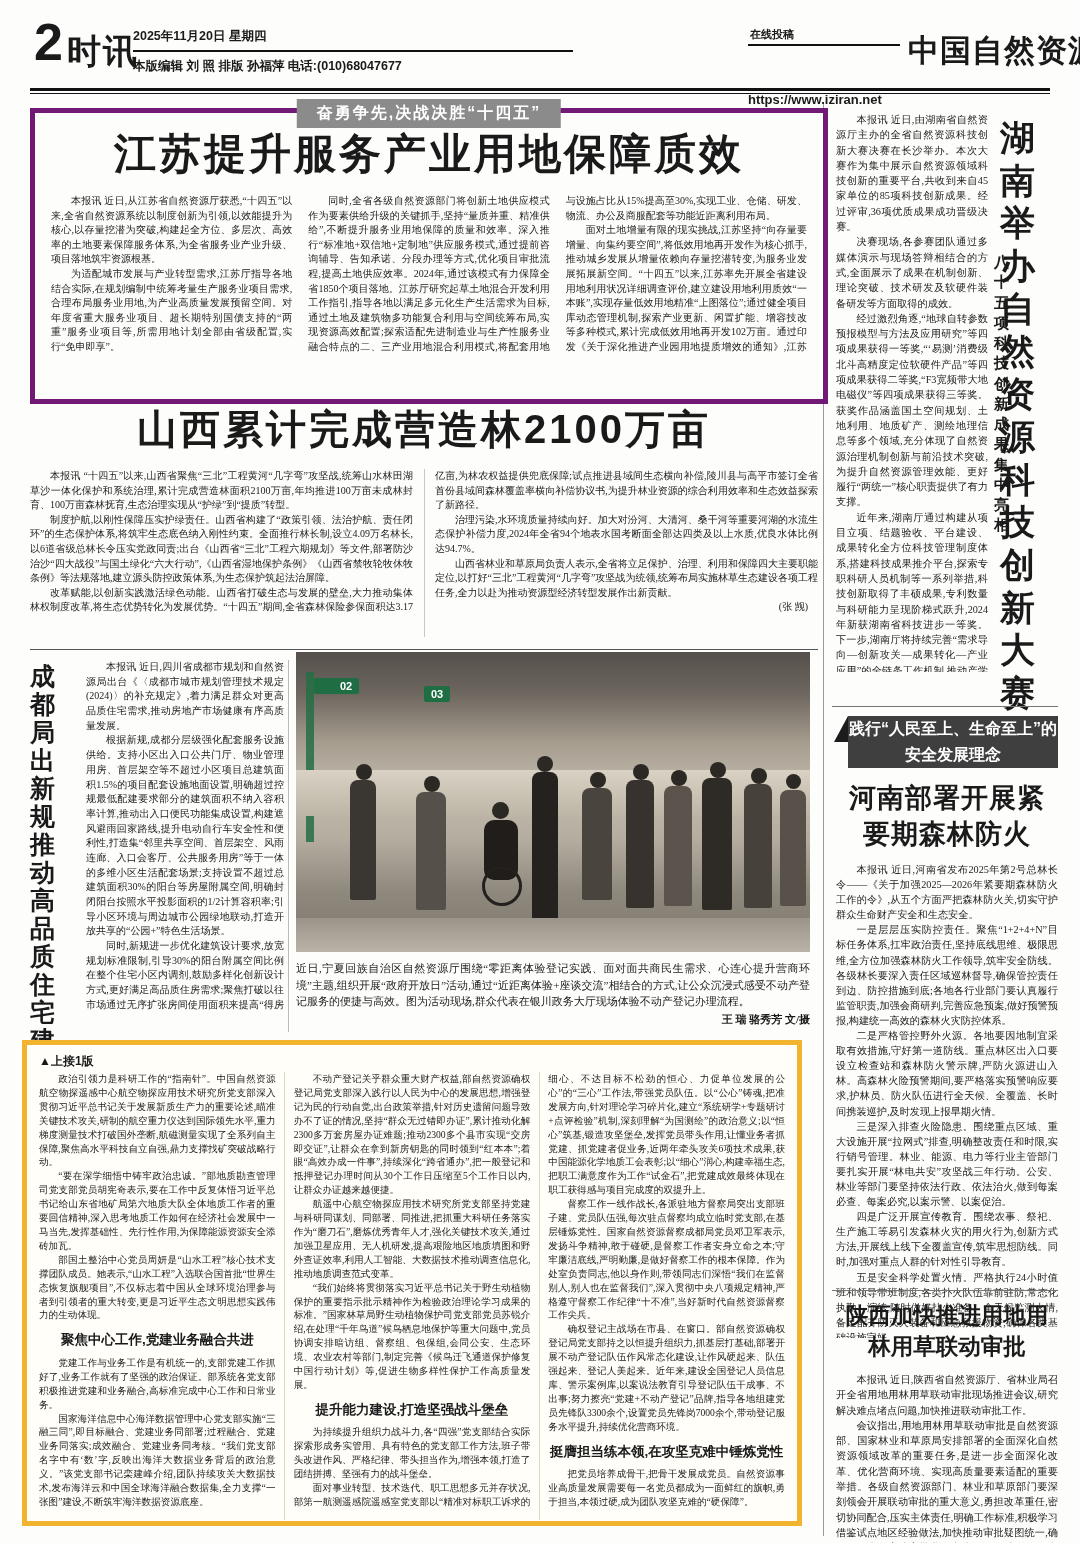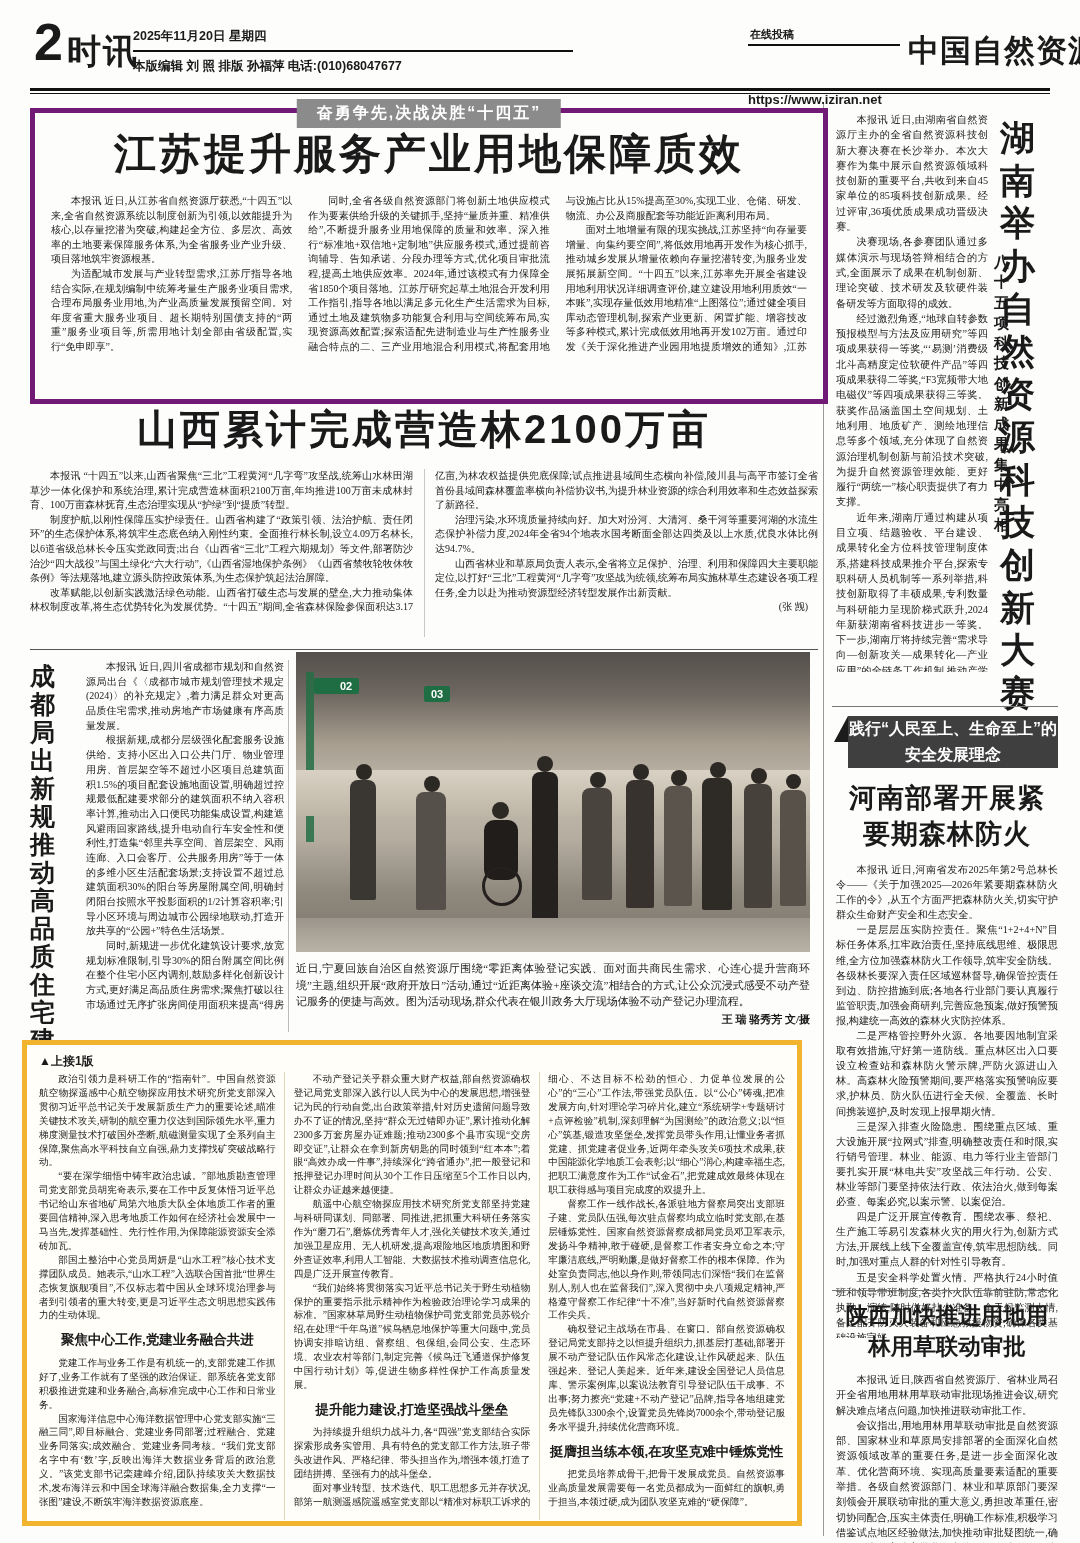--- a/index.html
+++ b/index.html
@@ -183,21 +183,21 @@
   <div class="contbox abs" style="left:22px;top:1040px;width:780px;height:486px;padding:8px 12px;box-sizing:border-box;">
     <div class="contlabel">▲上接1版</div>
     <div class="bodytxt" style="margin-top:2px;height:448px;column-count:3;column-gap:18px;column-rule:1px solid #e2d7b8;font-size:9.6px;line-height:1.45;">
       <p>政治引领力是科研工作的“指南针”。中国自然资源航空物探遥感中心航空物探应用技术研究所党支部深入贯彻习近平总书记关于发展新质生产力的重要论述,瞄准关键技术攻关,研制的航空重力仪达到国际领先水平,重力梯度测量技术打破国外垄断,航磁测量实现了全系列自主保障,聚焦高水平科技自立自强,鼎力支撑找矿突破战略行动。</p>
       <p>“要在深学细悟中铸牢政治忠诚。”部地质勘查管理司党支部党员胡宪奇表示,要在工作中反复体悟习近平总书记给山东省地矿局第六地质大队全体地质工作者的重要回信精神,深入思考地质工作如何在经济社会发展中一马当先,发挥基础性、先行性作用,为保障能源资源安全添砖加瓦。</p>
       <p>部国土整治中心党员周妍是“山水工程”核心技术支撑团队成员。她表示,“山水工程”入选联合国首批“世界生态恢复旗舰项目”,不仅标志着中国从全球环境治理参与者到引领者的重大转变,更是习近平生态文明思想实践伟力的生动体现。</p>
       <div class="subhead">聚焦中心工作,党建业务融合共进</div>
       <p>党建工作与业务工作是有机统一的,支部党建工作抓好了,业务工作就有了坚强的政治保证。部系统各党支部积极推进党建和业务融合,高标准完成中心工作和日常业务。</p>
       <p>国家海洋信息中心海洋数据管理中心党支部实施“三融三同”,即目标融合、党建业务同部署;过程融合、党建业务同落实;成效融合、党建业务同考核。“我们党支部名字中有‘数’字,反映出海洋大数据业务背后的政治意义。”该党支部书记栾建峰介绍,团队持续攻关大数据技术,发布海洋云和中国全球海洋融合数据集,全力支撑“一张图”建设,不断筑牢海洋数据资源底座。</p>
       <p>不动产登记关乎群众重大财产权益,部自然资源确权登记局党支部深入践行以人民为中心的发展思想,增强登记为民的行动自觉,出台政策举措,针对历史遗留问题导致办不了证的情况,坚持“群众无过错即办证”,累计推动化解2300多万套房屋办证难题;推动2300多个县市实现“交房即交证”,让群众在拿到新房钥匙的同时领到“红本本”;着眼“高效办成一件事”,持续深化“跨省通办”,把一般登记和抵押登记办理时间从30个工作日压缩至5个工作日以内,让群众办证越来越便捷。</p>
-      <p>航遥中心航空物探应用技术研究所党支部坚持党建与科研同谋划、同部署、同推进,把抓重大科研任务落实作为“磨刀石”,磨炼优秀青年人才,强化关键技术攻关,通过加强卫星应用、无人机研发,提高艰险地区地质填图和野外查证效率,利用人工智能、大数据技术推动调查信息化,四是广泛开展宣传教育。</p>
+      <p>航遥中心航空物探应用技术研究所党支部坚持党建与科研同谋划、同部署、同推进,把抓重大科研任务落实作为“磨刀石”,磨炼优秀青年人才,强化关键技术攻关,通过加强卫星应用、无人机研发,提高艰险地区地质填图和野外查证效率,利用人工智能、大数据技术推动调查信息化,推动地质调查范式变革。</p>
       <p>“我们始终将贯彻落实习近平总书记关于野生动植物保护的重要指示批示精神作为检验政治理论学习成果的标准。”国家林草局野生动植物保护司党支部党员苏锐介绍,在处理“千年鸟道”候鸟栖息地保护等重大问题中,党员协调安排暗访组、督察组、包保组,会同公安、生态环境、农业农村等部门,制定完善《候鸟迁飞通道保护修复中国行动计划》等,促进生物多样性保护工作高质量发展。</p>
       <div class="subhead">提升能力建设,打造坚强战斗堡垒</div>
       <p>为持续提升组织力战斗力,各“四强”党支部结合实际探索形成务实管用、具有特色的党支部工作方法,班子带头改进作风、严格纪律、带头担当作为,增强本领,打造了团结拼搏、坚强有力的战斗堡垒。</p>
       <p>面对事业转型、技术迭代、职工思想多元并存状况,部第一航测遥感院遥感室党支部以“精准对标职工诉求的细心、不达目标不松劲的恒心、力促单位发展的公心”的“三心”工作法,带强党员队伍。以“公心”铸魂,把准发展方向,针对理论学习碎片化,建立“系统研学+专题研讨+点评检验”机制,深刻理解“为国测绘”的政治意义;以“恒心”筑基,锻造攻坚堡垒,发挥党员带头作用,让懂业务者抓党建、抓党建者促业务,近两年牵头攻关6项技术成果,获中国能源化学地质工会表彰;以“细心”润心,构建幸福生态,把职工满意度作为工作“试金石”,把党建成效最终体现在职工获得感与项目完成度的双提升上。</p>
       <p>督察工作一线作战长,各派驻地方督察局突出支部班子建、党员队伍强,每次驻点督察均成立临时党支部,在基层锤炼党性。国家自然资源督察成都局党员邓卫军表示,发扬斗争精神,敢于碰硬,是督察工作者安身立命之本;守牢廉洁底线,严明勤廉,是做好督察工作的根本保障。作为处室负责同志,他以身作则,带领同志们深悟“我们在监督别人,别人也在监督我们”,深入贯彻中央八项规定精神,严格遵守督察工作纪律“十不准”,当好新时代自然资源督察工作尖兵。</p>
       <p>确权登记主战场在市县、在窗口。部自然资源确权登记局党支部持之以恒提升组织力,抓基层打基础,部署开展不动产登记队伍作风常态化建设,让作风硬起来、队伍强起来、登记人美起来。近年来,建设全国登记人员信息库、警示案例库,以案说法教育引导登记队伍干成事、不出事;努力擦亮“党建+不动产登记”品牌,指导各地组建党员先锋队3300余个,设置党员先锋岗7000余个,带动登记服务水平提升,持续优化营商环境。</p>
       <div class="subhead">挺膺担当练本领,在攻坚克难中锤炼党性</div>
       <p>把党员培养成骨干,把骨干发展成党员。自然资源事业高质量发展需要每一名党员都成为一面鲜红的旗帜,勇于担当,本领过硬,成为团队攻坚克难的“硬保障”。</p>
 
     </div>

